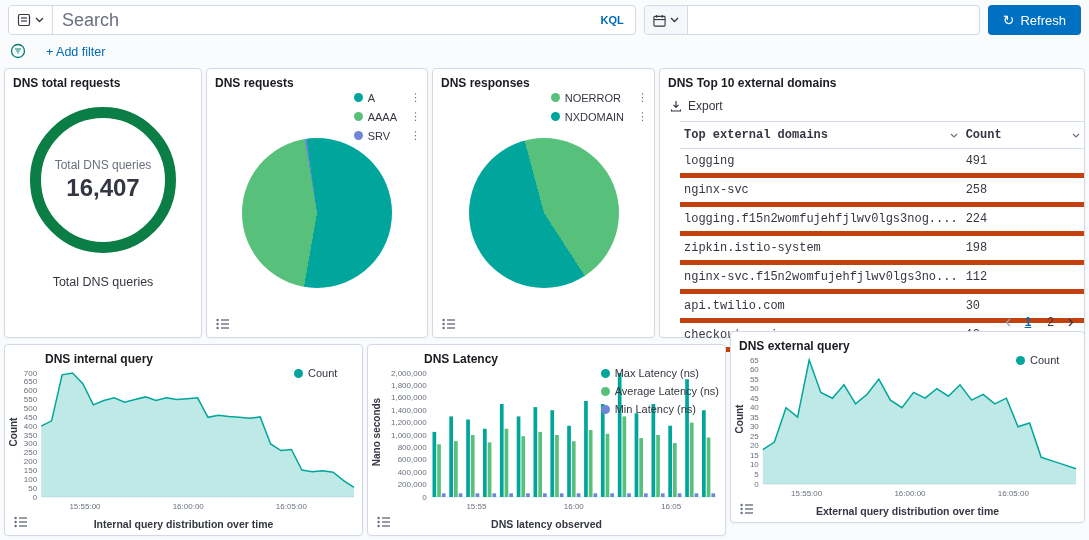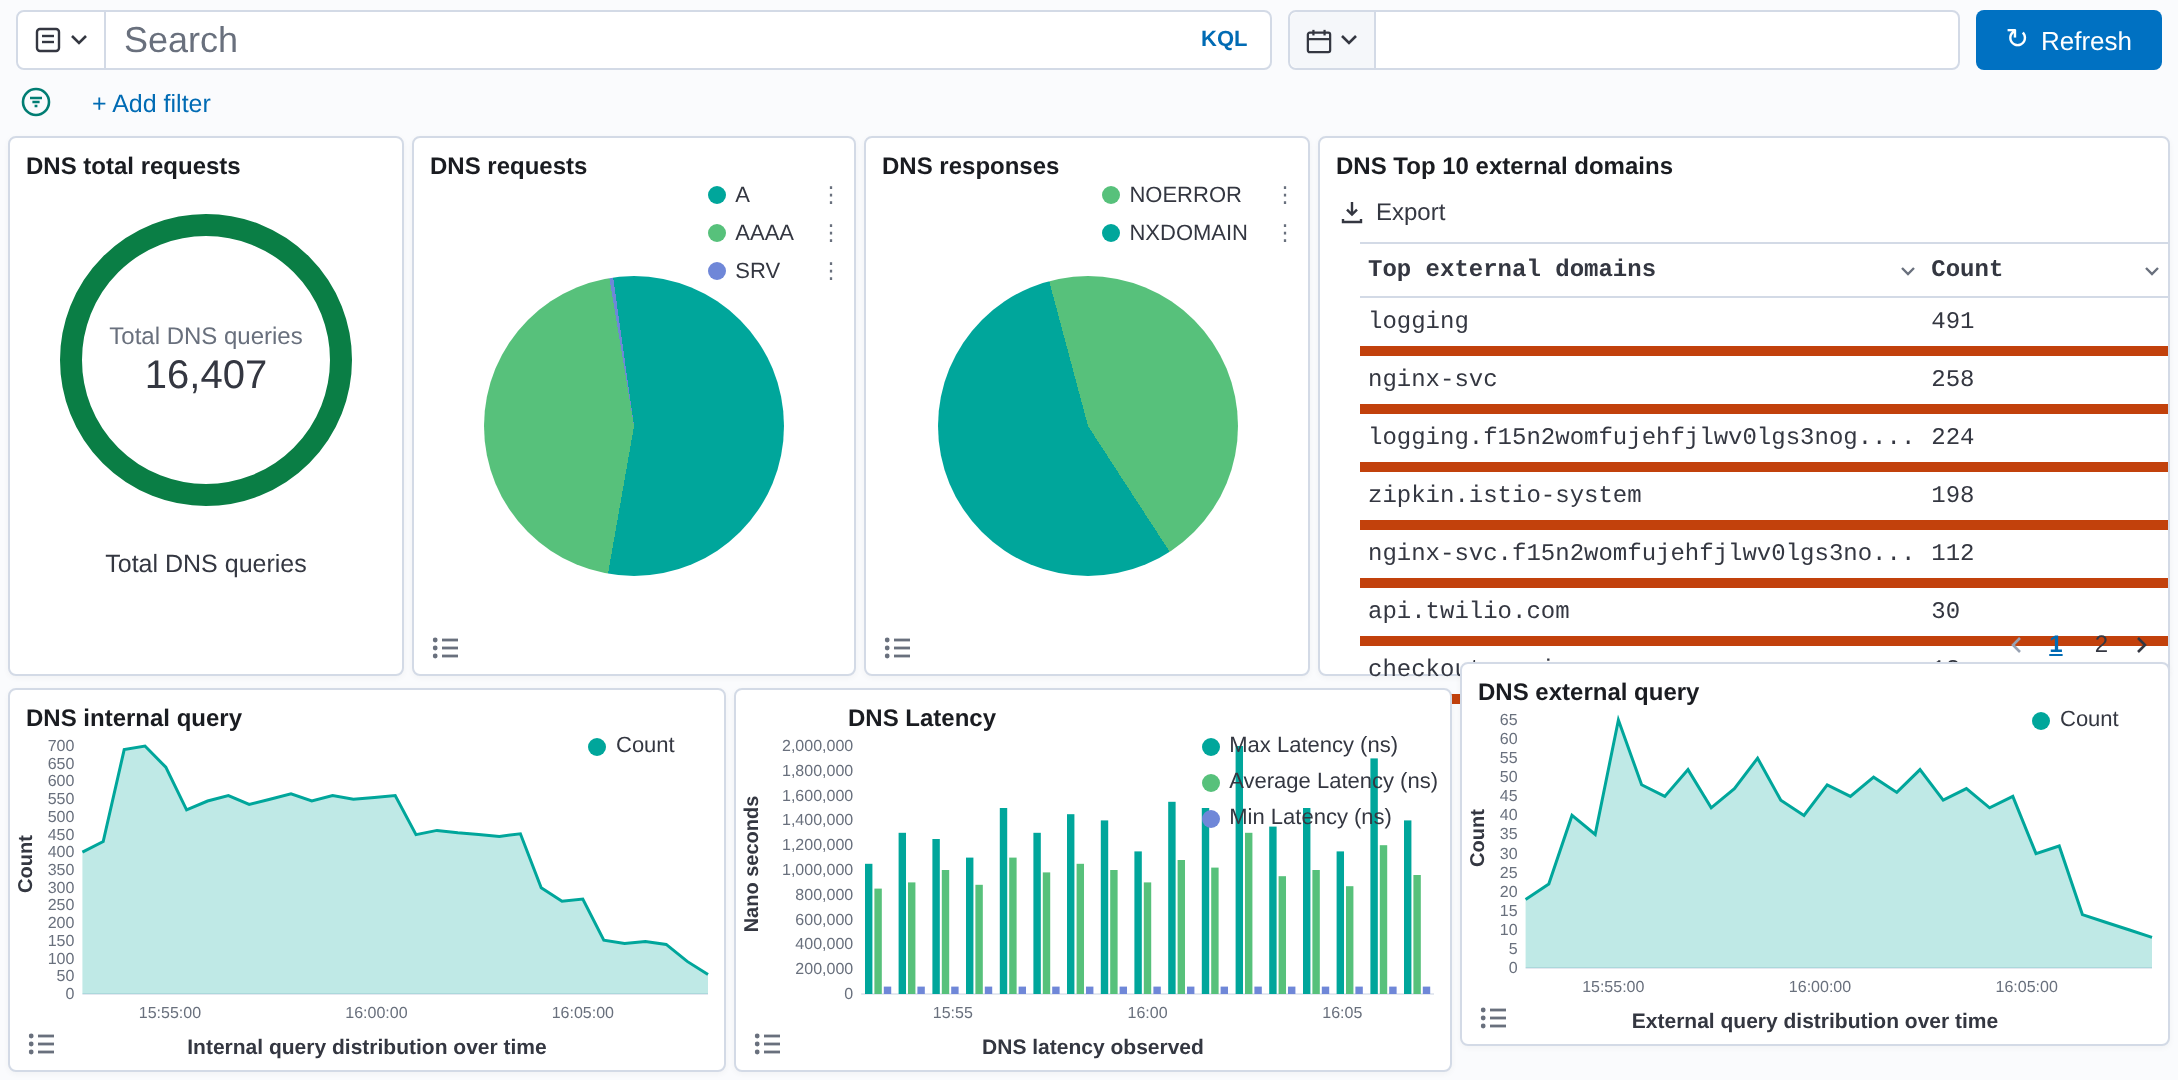--- a/index.html
+++ b/index.html
@@ -22,21 +22,21 @@
   .filterbar{display:flex;align-items:flex-end;gap:20px;padding:5px 10px 8px;}
   .add-filter{color:#006BB4;font-size:12.5px;cursor:pointer;text-decoration:none;}
 
   
   .panel{position:absolute;background:#fff;border:1px solid #d3dae6;border-radius:4px;box-shadow:0 1px 3px rgba(0,0,0,0.04);}
   .ptitle{font-size:12px;font-weight:700;color:#1a1c21;padding:7px 8px 0;white-space:nowrap;overflow:hidden;}
 
   
   .gauge-ring{width:146px;height:146px;border:11px solid #0a7e45;border-radius:50%;margin:17px auto 0;display:flex;flex-direction:column;align-items:center;justify-content:center;gap:2px;}
   .gauge-center-label{font-size:12px;color:#69707d;}
-  .gauge-value{font-size:20px;font-weight:400;color:#343741;}
+  .gauge-value{font-size:24px;font-weight:700;color:#343741;}
   .gauge-bottom{margin-top:22px;text-align:center;font-size:12.5px;color:#343741;}
 
   
   .pie{position:absolute;width:150px;height:150px;border-radius:50%;left:50%;top:69px;transform:translateX(-50%);cursor:pointer;}
   .pie-legend,.chart-legend{position:absolute;top:22px;right:6px;display:flex;flex-direction:column;gap:6px;z-index:2;}
   .legend-item{display:flex;align-items:center;gap:5px;font-size:11px;color:#343741;min-width:62px;cursor:pointer;}
   .legend-dot{width:9px;height:9px;border-radius:50%;flex:0 0 auto;}
   .legend-menu{margin-left:auto;color:#69707d;font-size:11px;padding-left:8px;cursor:pointer;}
   .legend-toggle{position:absolute;left:6px;bottom:5px;width:20px;height:16px;background:transparent;border:none;cursor:pointer;display:flex;align-items:center;justify-content:center;}
 
@@ -245,21 +245,21 @@
         <span class="page-num">2</span>
       </span>
     <span class="page-chev">
         <svg width="6" height="9" viewBox="0 0 6 9">
           <path d="M1 1l3.5 3.5L1 8" stroke="#343741" stroke-width="1.3" fill="none"></path>
         </svg>
       </span>
   </div>
 </div>
 
-<div class="panel" style="left:4px;top:344px;width:359px;height:192px;">
+<div class="panel" style="left:4px;top:344px;width:359px;height:192px;padding-left:32px;">
   <div class="ptitle">DNS internal query</div>
   <div class="chart-legend" id="legend-internal">
       <div class="legend-item">
         <span class="legend-dot" style="background: rgb(0, 166, 155);"></span>
         <span class="legend-label">Count</span>
       </div>
     </div>
   <div class="y-axis-title">Count</div>
   <svg class="chart-svg" id="chart-internal" width="340" height="148">
       <text x="17.200000000000003" y="134.5" text-anchor="end" class="tick">0</text>

